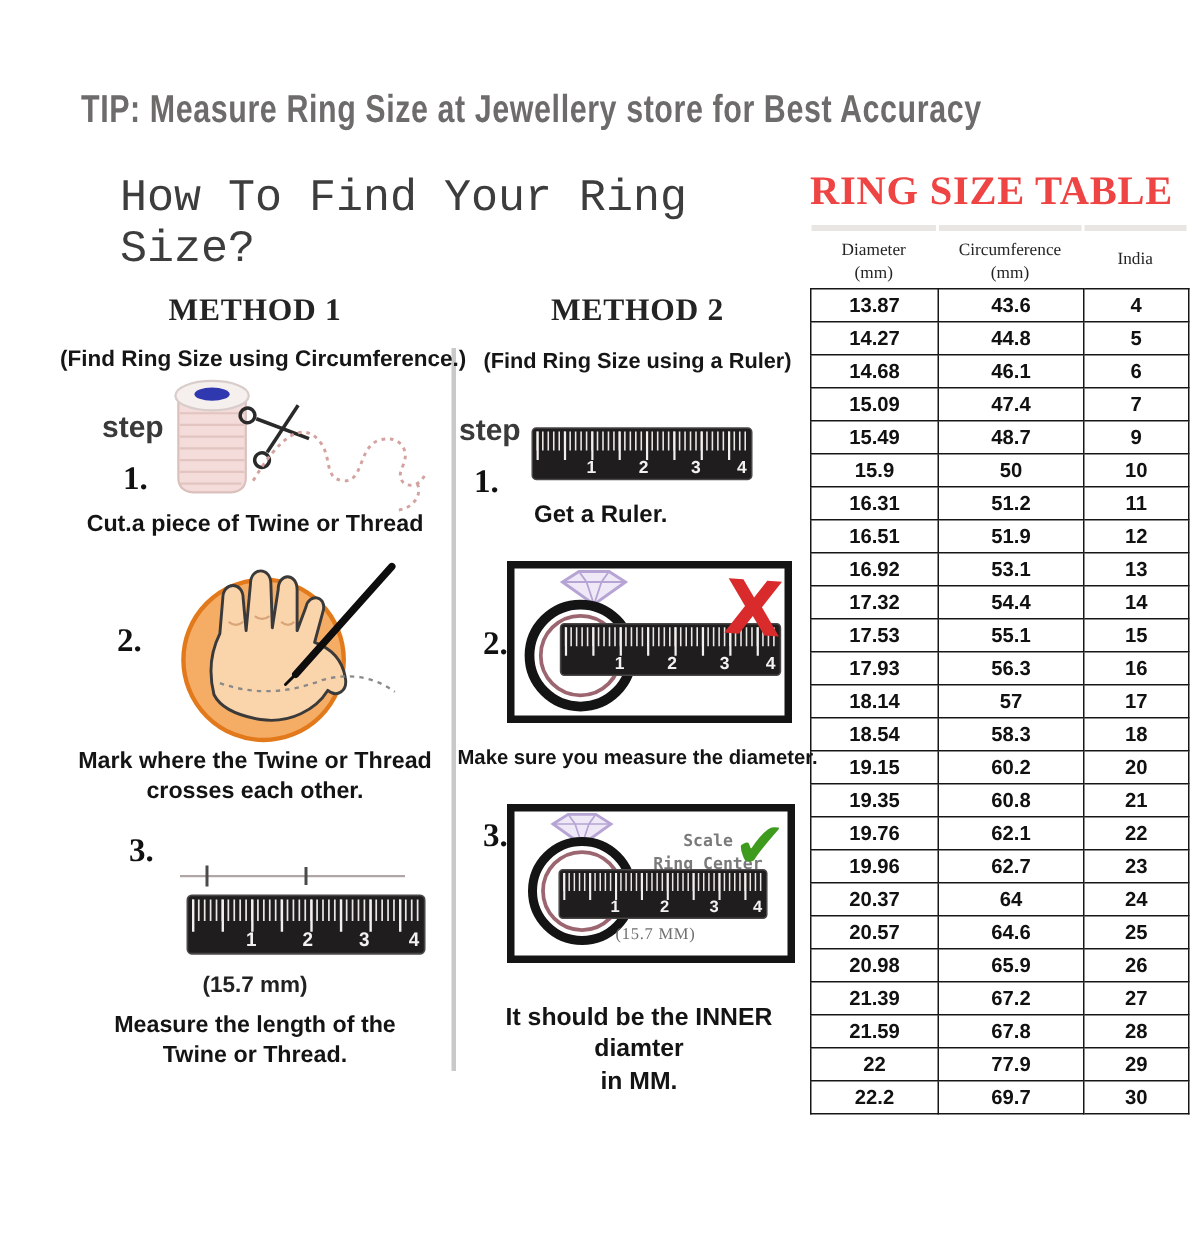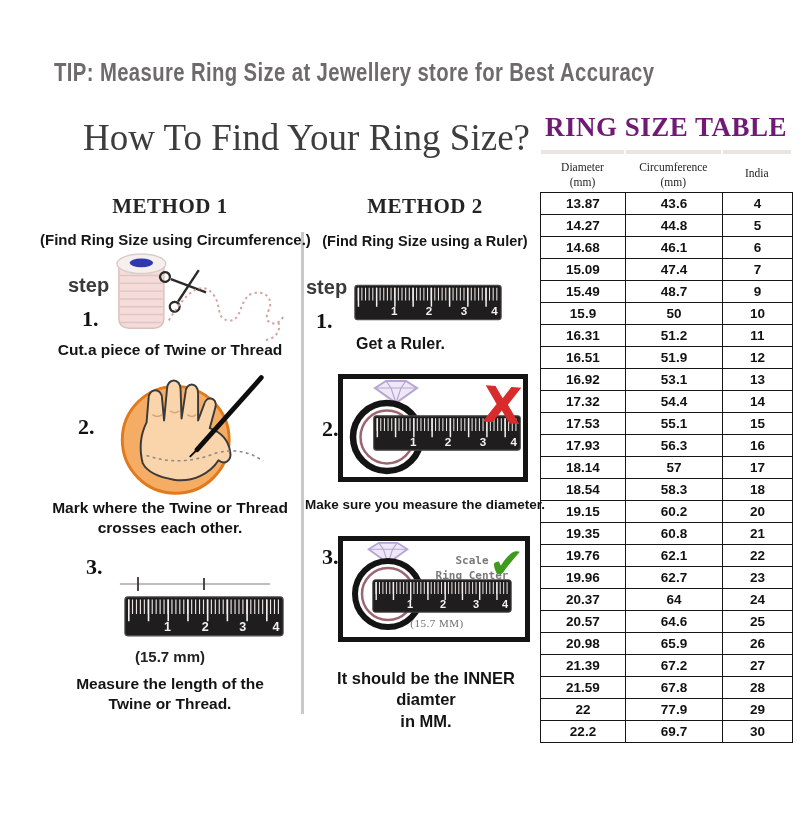--- a/index.html
+++ b/index.html
@@ -1,39 +1,39 @@
 <!DOCTYPE html>
 <html><head>
 <meta charset="utf-8">
 <style>
   html,body{margin:0;padding:0;background:#ffffff;}
   .canvas{position:relative;width:800px;height:829px;background:#fff;overflow:hidden;
           font-family:"Liberation Sans",sans-serif;color:#141414;}
   .a{position:absolute;}
   .tip{font-weight:700;font-size:26px;letter-spacing:.5px;color:#6e6c6b;white-space:nowrap;
        transform:scaleX(.78);transform-origin:left center;}
-  .guide-title{font-family:Liberation Serif, serif;font-size:37px;color:#3d3d3d;text-align:right;}
+  .guide-title{font-family:Liberation Mono, monospace;font-size:30px;color:#3d3d3d;text-align:left;}
   .m-head{font-family:"Liberation Serif",serif;font-weight:700;font-size:21px;color:#242424;
           letter-spacing:.5px;text-align:center;}
   .m-sub{font-weight:700;font-size:15px;color:#161616;text-align:center;white-space:nowrap;}
   .step-word{font-weight:700;font-size:20px;color:#3a3a3a;}
   .step-num{font-family:"Liberation Serif",serif;font-weight:700;font-size:22px;color:#111;}
   .cap{font-weight:700;color:#141414;text-align:center;line-height:1.3;font-size:15.5px;white-space:pre-line;}
   .note{font-weight:700;font-size:15px;color:#222;text-align:center;}
   .divider{width:3px;background:#c9c9c9;}
   .illus-box{border:5px solid #141414;background:#fff;box-sizing:border-box;}
   .x-mark{font-family:"DejaVu Sans",sans-serif;font-weight:700;font-size:50px;color:#d92b2b;
           transform:rotate(4deg);line-height:1;}
   .check-mark{font-family:"DejaVu Sans",sans-serif;font-weight:700;font-size:42px;color:#3f9b1e;line-height:1;}
   .scale-label{font-family:"DejaVu Sans Mono",monospace;font-size:11px;font-weight:700;color:#7a7a7a;
                text-align:center;line-height:1.4;white-space:pre-line;}
   .mm-note{font-family:"Liberation Serif",serif;font-size:11px;color:#6f6f6f;text-align:center;letter-spacing:.5px;}
   .rn{font:700 11px "Liberation Sans",sans-serif;fill:#f4f2f0;text-anchor:middle;}
-  .rst-title{font-family:"Liberation Serif",serif;font-size:27px;font-weight:600;color:#701a75;
-             text-align:center;letter-spacing:.5px;white-space:nowrap;}
+  .rst-title{font-family:"Liberation Serif",serif;font-size:27px;font-weight:600;color:#ef4444;
+             text-align:left;letter-spacing:.5px;white-space:nowrap;}
   .rst-head{display:flex;}
   .rst-head .th{font-family:"Liberation Serif",serif;font-size:11.5px;color:#242424;text-align:center;
                 white-space:pre-line;line-height:1.3;padding-top:6px;box-sizing:border-box;
                 border-top:4px solid #e8e5e3;margin:0 1px;}
   table.rst{border-collapse:collapse;table-layout:fixed;width:252px;}
   table.rst td{border:1.6px solid #161616;height:21px;text-align:center;vertical-align:middle;
                font-weight:700;font-size:13.5px;color:#111;padding:0;line-height:1;}
 </style>
 </head>
 <body>

